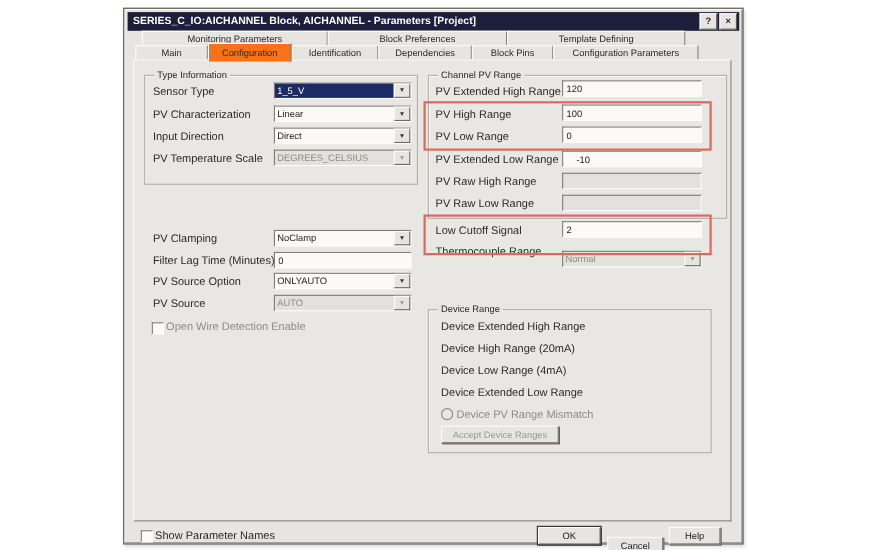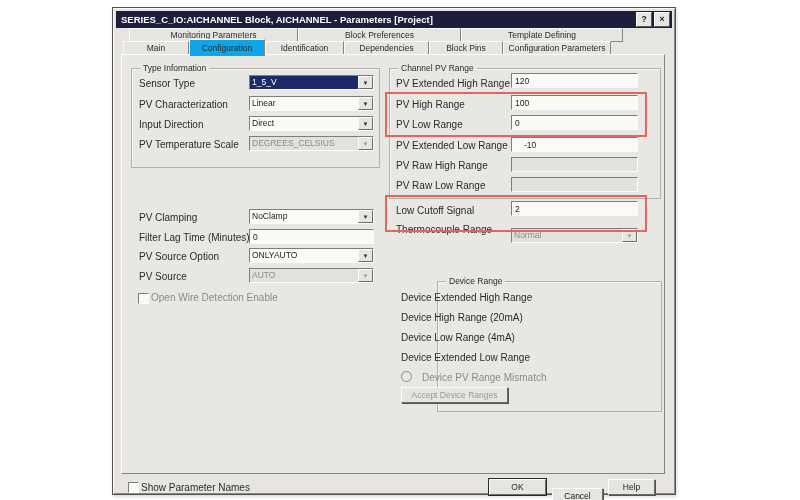--- a/index.html
+++ b/index.html
@@ -8,21 +8,21 @@
     border:1px solid #55524c;box-shadow:inset 1px 1px 0 #fbfaf8, inset -1px -1px 0 #8c8a84, 1px 2px 3px rgba(0,0,0,.15);}
   .titlebar{position:absolute;left:3px;top:3px;right:3px;height:17px;background:var(--titlebar,#1d1d3c);
     display:flex;align-items:center;color:#fff;font-size:9.5px;font-weight:bold;padding-left:5px;box-sizing:border-box;}
   .titlebar .tspacer{flex:1}
   .tb-btn{width:14px;height:13px;background:#e7e5e1;margin-right:2px;font-size:8.5px;font-weight:bold;color:#222;
     display:flex;align-items:center;justify-content:center;border:1px solid;border-color:#fbfbf9 #5a5854 #5a5854 #fbfbf9;line-height:1;}
   .tabrow{position:absolute;display:flex;height:14px;}
   .tab{box-sizing:border-box;height:14px;border:1px solid;border-color:#fbfbf9 #85837e #85837e #fbfbf9;
     background:#e7e5e1;font-size:8.5px;color:#2a2a28;display:flex;align-items:center;justify-content:center;
     white-space:nowrap;overflow:hidden;}
-  .tab.active{position:relative;top:-2px;height:17px;background:#0ea5e9;z-index:3;border-bottom:none;font-size:8.5px;}
+  .tab.active{position:relative;top:-2px;height:17px;background:#f97316;z-index:3;border-bottom:none;font-size:8.5px;}
   .pane{position:absolute;left:8px;top:46px;width:544px;height:420px;background:#e9e7e3;
     border:1px solid;border-color:#fbfbf9 #85837e #85837e #fbfbf9;box-sizing:border-box;}
   .group{position:absolute;border:1px solid #b2b0aa;box-shadow:inset 1px 1px 0 #f6f5f2;box-sizing:border-box;z-index:1;}
   .group-title{position:absolute;top:-6px;left:8px;background:#e9e7e3;padding:0 3px;font-size:8.5px;color:#2a2a28;white-space:nowrap;}
   .lbl{position:absolute;font-size:10px;color:#2a2a28;white-space:nowrap;z-index:2;}
   .lbl.dis{color:#8b8b86;}
   .combo{position:absolute;height:15px;background:#fbfaf8;border:1px solid;border-color:#7f7d78 #fdfdfb #fdfdfb #7f7d78;
     box-sizing:border-box;display:flex;z-index:2;}
   .combo-text{flex:1;font-size:8.5px;line-height:13px;padding:0 2px;color:#1c1c1a;overflow:hidden;white-space:nowrap;}
   .combo-text.sel{background:var(--selection,#1c2a66);color:#fff;}
@@ -60,21 +60,21 @@
     <div class="tab" style="width:163px">Block Preferences</div>
     <div class="tab" style="width:162px">Template Defining</div>
   </div>
 
   <div class="tabrow" style="left:10px;top:33px;">
     <div class="tab" style="width:66px">Main</div>
     <div class="tab active" style="width:76px">Configuration</div>
     <div class="tab" style="width:79px">Identification</div>
     <div class="tab" style="width:85px">Dependencies</div>
     <div class="tab" style="width:74px">Block Pins</div>
-    <div class="tab" style="width:108px">Configuration Parameters</div>
+    <div class="tab" style="width:132px">Configuration Parameters</div>
   </div>
 
   <div class="pane"></div>
 
   <div class="group" style="left:18px;top:60px;width:249px;height:100px;">
     <span class="group-title">Type Information</span>
   </div>
 
   <div class="lbl" style="left:26px;top:70px;">Sensor Type</div>
   <div class="combo" style="left:136px;top:67px;width:125px;">
@@ -151,30 +151,30 @@
 
   <div class="lbl" style="left:283px;top:197px;">Low Cutoff Signal</div>
   <input class="field" style="left: 398px; top: 193px; width: 127px;" readonly="" value="2">
 
   <div class="lbl" style="left:283px;top:216px;">Thermocouple Range</div>
   <div class="combo dis" style="left:398px;top:220px;width:127px;">
     <span class="combo-text">Normal</span>
     <span class="combo-arrow">▼</span>
   </div>
 
-  <div class="group" style="left:276px;top:273px;width:225px;height:131px;margin-left:48px;">
+  <div class="group" style="left:276px;top:273px;width:258px;height:131px;">
     <span class="group-title">Device Range</span>
   </div>
   <div class="lbl" style="left:288px;top:284px;">Device Extended High Range</div>
   <div class="lbl" style="left:288px;top:304px;">Device High Range (20mA)</div>
   <div class="lbl" style="left:288px;top:324px;">Device Low Range (4mA)</div>
   <div class="lbl" style="left:288px;top:344px;">Device Extended Low Range</div>
 
   <div class="radio" style="left:288px;top:363px;"></div>
-  <div class="lbl dis" style="left:302px;top:364px;margin-left:7px;">Device PV Range Mismatch</div>
+  <div class="lbl dis" style="left:302px;top:364px;">Device PV Range Mismatch</div>
 
   <div class="btn dis" style="left:288px;top:379px;width:107px;">Accept Device Ranges</div>
 
   <div class="checkbox" style="left:15px;top:474px;"></div>
   <div class="lbl" style="left:28px;top:474px;">Show Parameter Names</div>
 
   <div class="btn default" style="left:376px;top:471px;width:57px;">OK</div>
   <div class="btn" style="left:439px;top:471px;width:51px;margin-top:9px;">Cancel</div>
   <div class="btn" style="left:495px;top:471px;width:47px;">Help</div>
 

